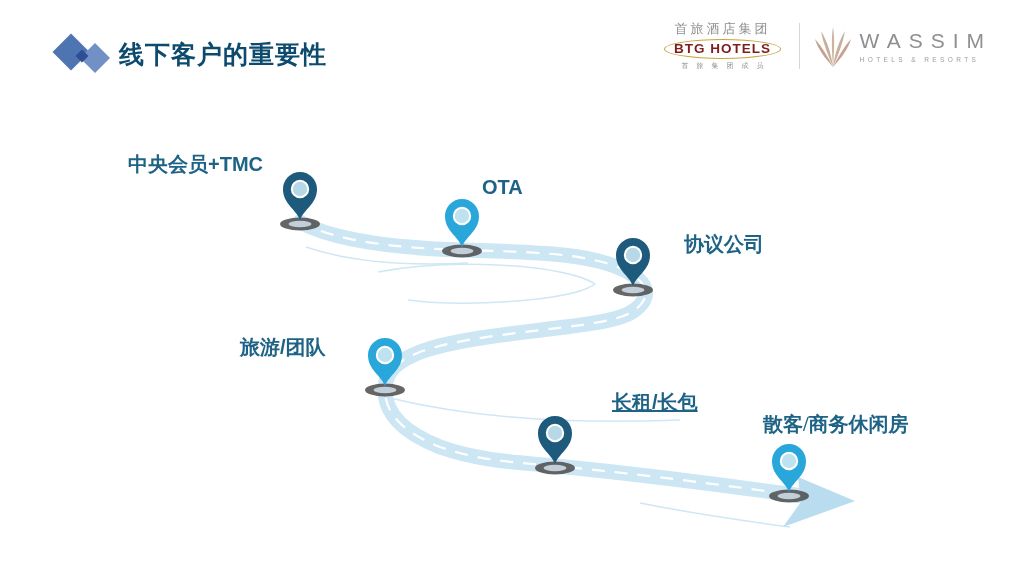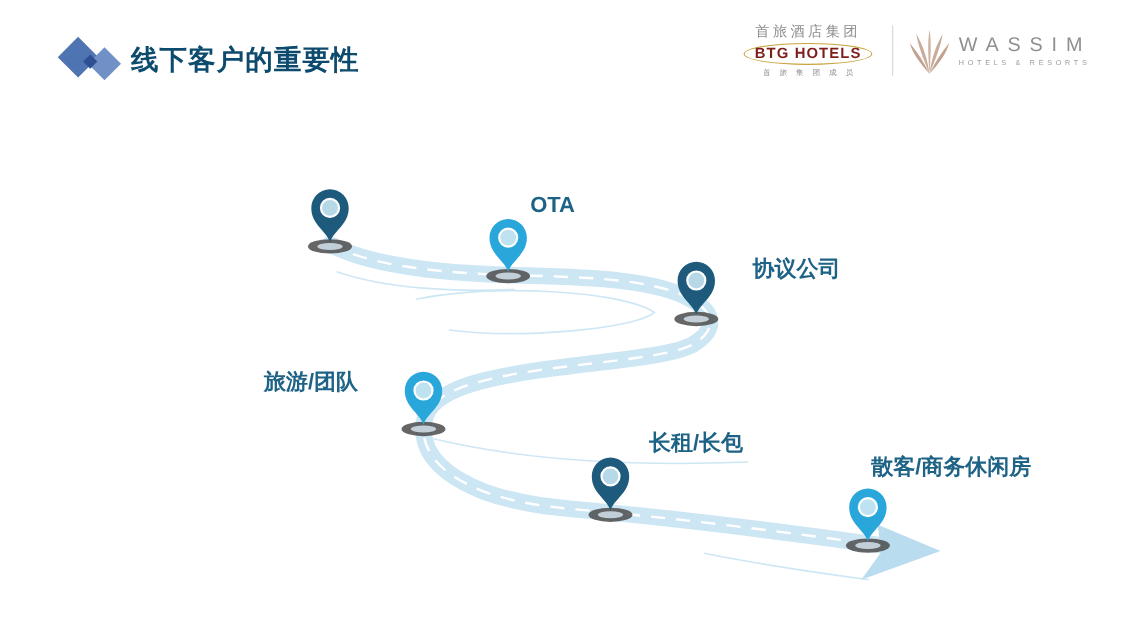--- a/index.html
+++ b/index.html
@@ -16,34 +16,34 @@
   .btg-logo{display:flex;flex-direction:column;align-items:center;width:124px;text-align:right;}
   .btg-cn{font-size:13px;color:#8f8f8f;letter-spacing:3px;white-space:nowrap;}
   .btg-en{margin-top:1px;border:1.5px solid #c9a43c;border-radius:50%;
           padding:1px 9px 2px 9px;font-size:13.5px;font-weight:bold;color:#7f1d1d;
           letter-spacing:1px;white-space:nowrap;}
   .btg-member{margin-top:2px;font-size:7px;color:#8f8f8f;letter-spacing:8px;
               white-space:nowrap;transform:translateX(4px);}
   .logo-divider{width:1px;height:46px;background:#d6d6d6;}
   .wassim-logo{display:flex;align-items:center;gap:8px;}
   .wassim-text{display:flex;flex-direction:column;}
-  .wassim-brand{font-size:18px;color:#8f8f8f;letter-spacing:8px;white-space:nowrap;}
+  .wassim-brand{font-size:21px;color:#8f8f8f;letter-spacing:8px;white-space:nowrap;}
   .wassim-tagline{margin-top:3px;font-size:6.5px;color:#9c9c9c;letter-spacing:3.4px;
                   white-space:nowrap;}
 
   
   .scene{position:absolute;left:0;top:0;}
   .stop-label{position:absolute;font-size:20px;font-weight:bold;color:#1e6386;
               white-space:nowrap;}
   .lbl-0{left:128px;top:151px;}
   .lbl-1{left:482px;top:176px;}
   .lbl-2{left:684px;top:231px;}
   .lbl-3{left:240px;top:334px;}
-  .lbl-4{left:590px;top:389px;}
-  .lbl-5{left:792px;top:411px;}
+  .lbl-4{left:612px;top:389px;text-decoration:underline;}
+  .lbl-5{left:763px;top:411px;font-family:Liberation Serif, serif;}
 </style>
 </head>
 <body>
 
 <div class="slide">
 
   <svg class="title-icon" width="70" height="56" viewBox="0 0 70 56">
     <polygon points="23,7.5 41.5,26 23,44.5 4.5,26" fill="#4f74b2"></polygon>
     <polygon points="47,17 62,32 47,47 32,32" fill="#7090c6"></polygon>
     <polygon points="34,23.5 40.5,30 34,36.5 27.5,30" fill="#2e4f92"></polygon>
@@ -128,19 +128,20 @@
     <g transform="translate(555,464)">
       <use href="#pin" fill="#1d5a7c"></use>
       <circle cy="-31" r="8.2" fill="#b7d8e7" stroke="#ffffff" stroke-width="2"></circle>
     </g>
     <g transform="translate(789,492)">
       <use href="#pin" fill="#29a7db"></use>
       <circle cy="-31" r="8.2" fill="#bfe2f1" stroke="#ffffff" stroke-width="2"></circle>
     </g>
   </svg>
 
+  <div class="stop-label lbl-0">中央会员+TMC</div>
   <div class="stop-label lbl-1">OTA</div>
   <div class="stop-label lbl-2">协议公司</div>
   <div class="stop-label lbl-3">旅游/团队</div>
   <div class="stop-label lbl-4">长租/长包</div>
   <div class="stop-label lbl-5">散客/商务休闲房</div>
 
 </div>
 
 </body></html>

